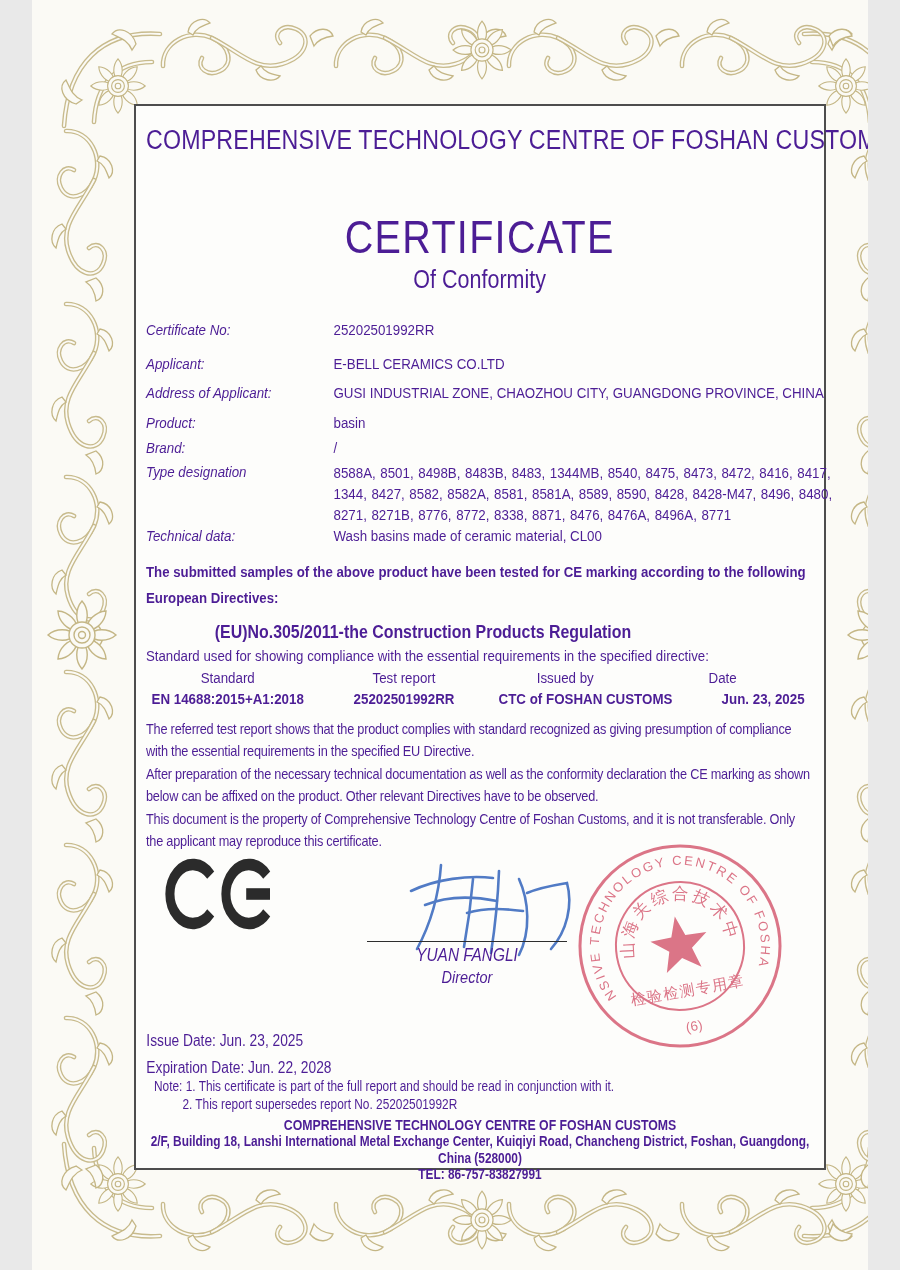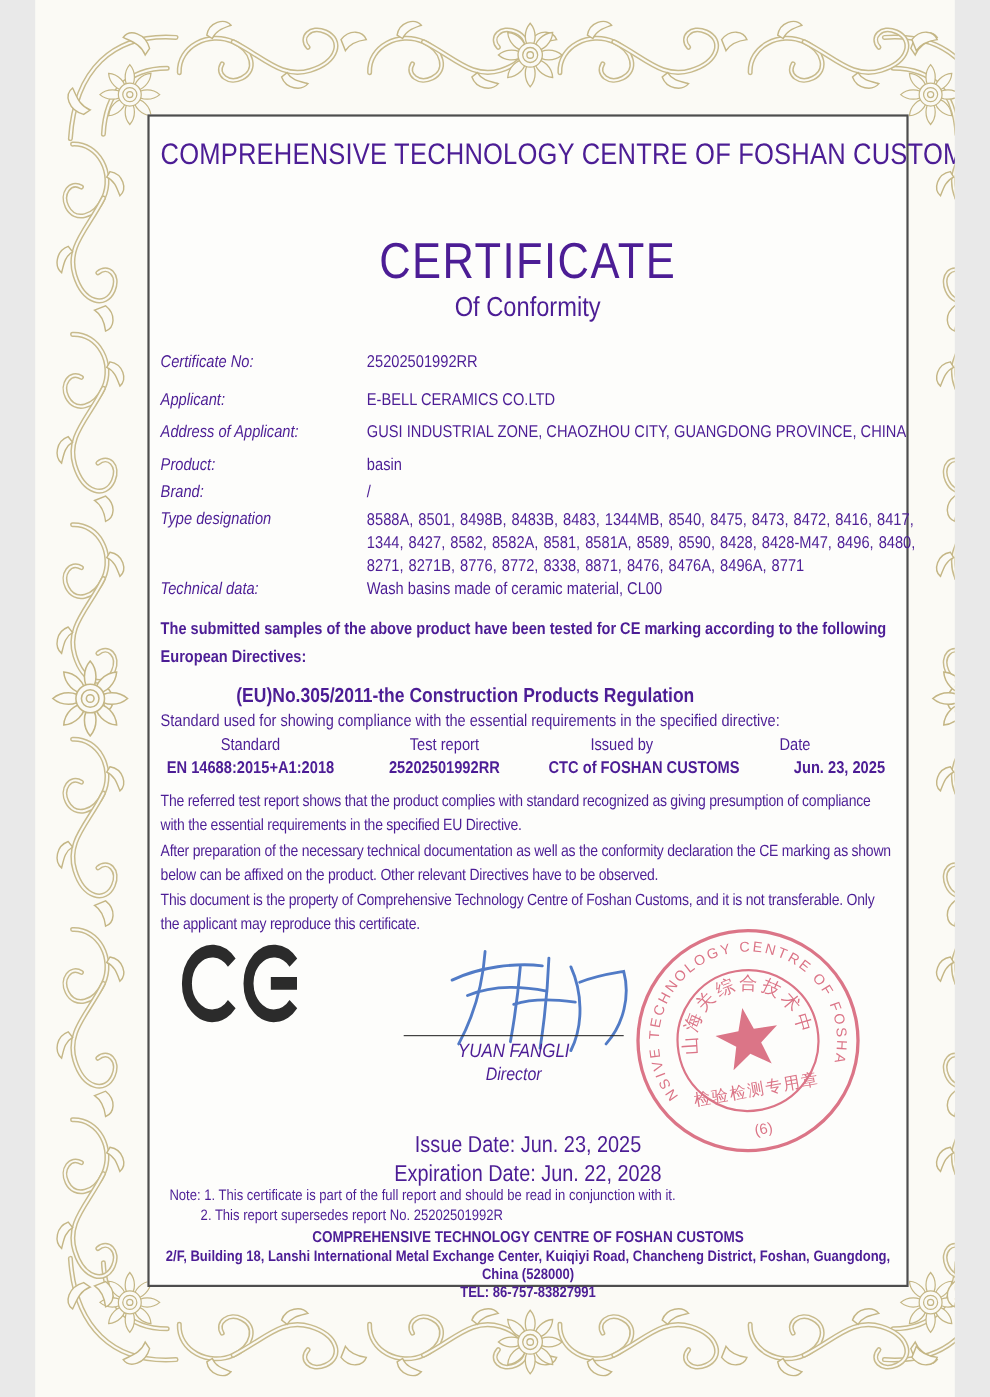--- a/index.html
+++ b/index.html
@@ -47,22 +47,22 @@
   .ce { position:absolute; left:29px; top:747px; }
   .sig { position:absolute; left:231px; top:741px; width:200px; }
   .sig-ink { position:absolute; left:14px; top:6px; }
   .sig-line { position:absolute; left:0; top:94px; width:200px; border-top:1.7px solid #2e2e2e; }
   .sig-name { position:absolute; top:98px; width:100%; text-align:center; font-size:17.5px; font-style:italic;
               transform:scaleX(0.88); transform-origin:50% 0; }
   .sig-title { position:absolute; top:121px; width:100%; text-align:center; font-size:16.5px; font-style:italic;
                transform:scaleX(0.88); transform-origin:50% 0; }
   .stamp { position:absolute; left:437px; top:733px; mix-blend-mode:multiply; opacity:0.82; }
 
-  .dates { position:absolute; left:10px; top:921px; width:668px; text-align:center;
-           font-size:21px; line-height:27px; }
+  .dates { position:absolute; left:10px; top:921px; width:668px; text-align:left;
+           font-size:16px; line-height:27px; }
   .notes { position:absolute; left:18px; top:972px; font-size:13.8px; line-height:17.5px; }
   .notes .n2 { padding-left:33px; }
   .footer { position:absolute; left:10px; top:1011px; width:668px; text-align:center; font-weight:700; }
   .footer .f1 { font-size:14.3px; line-height:17px; }
   .footer .f2 { font-size:13.8px; line-height:16.5px; }
   .footer .f3 { font-size:13.8px; line-height:16.5px; }
 </style>
 </head>
 <body>
 

